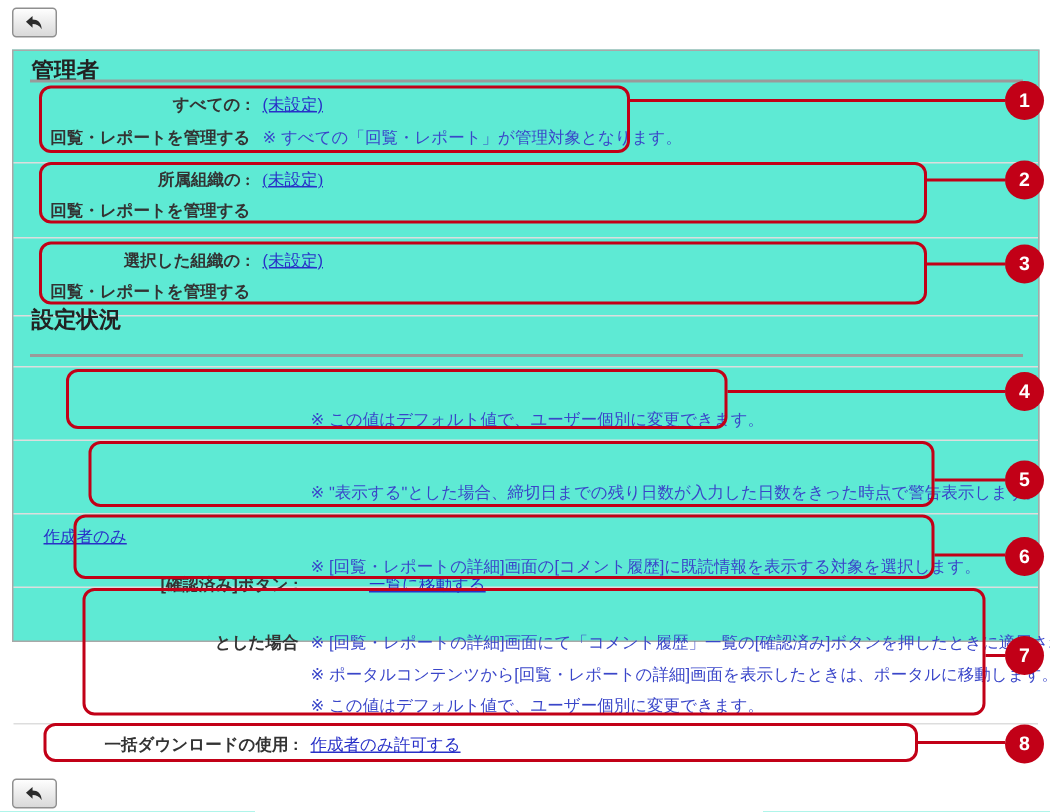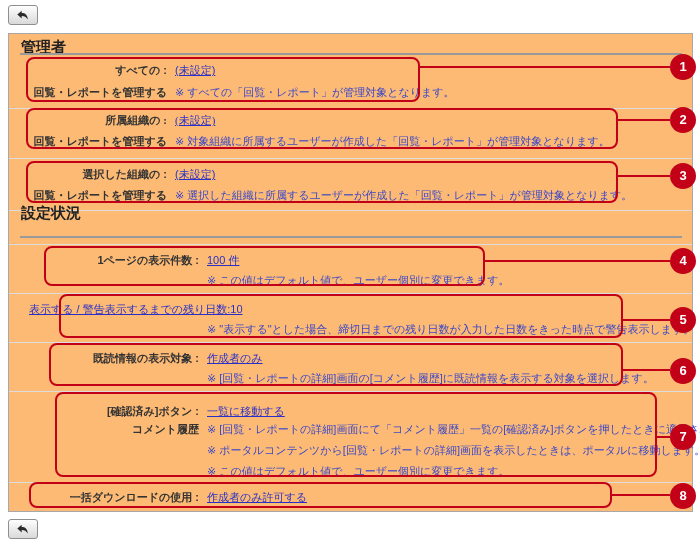--- a/index.html
+++ b/index.html
@@ -12,22 +12,22 @@
   .nav-btn{
     position:absolute;width:30px;height:20px;box-sizing:border-box;
     border:1px solid #8f8f8f;border-radius:3px;
     background:linear-gradient(#fefefe,#d9d9d9);
     display:flex;align-items:center;justify-content:center;cursor:pointer;
     padding:0;
   }
   .nav-btn svg{display:block;}
   
   .panel{
-    position:absolute;left:8px;top:33px;width:685px;height:479px;
-    box-sizing:border-box;border:1px solid #a8a8a8;background:#fdba74;
+    position:absolute;left:8px;top:33px;width:685px;height:395px;
+    box-sizing:border-box;border:1px solid #a8a8a8;background:#5eead4;
   }
   .sec-heading{
     position:absolute;left:12px;font-size:15px;font-weight:bold;color:#222;
     white-space:nowrap;
   }
   .rule{position:absolute;left:11px;right:10px;height:2px;background:#9a9a9a;}
   .sep{position:absolute;left:0;right:0;height:1px;background:#ddd;}
   .line{
     position:absolute;left:12px;right:8px;height:15px;
     display:flex;align-items:baseline;
@@ -73,73 +73,65 @@
     <span class="val note">※ すべての「回覧・レポート」が管理対象となります。</span>
   </div>
   <div class="sep" style="top:74px;"></div>
 
   <div class="line" style="top:79px;font-family:Liberation Serif, serif;">
     <span class="lbl">所属組織の :</span>
     <span class="val link">(未設定)</span>
   </div>
   <div class="line" style="top:100px;">
     <span class="lbl">回覧・レポートを管理する</span>
-    <span class="val note">※ 対象組織に所属するユーザーが作成した「回覧・レポート」が管理対象となります。</span>
   </div>
   <div class="sep" style="top:124px;"></div>
 
   <div class="line" style="top:133px;">
     <span class="lbl">選択した組織の :</span>
     <span class="val link">(未設定)</span>
   </div>
   <div class="line" style="top:154px;">
     <span class="lbl">回覧・レポートを管理する</span>
-    <span class="val note">※ 選択した組織に所属するユーザーが作成した「回覧・レポート」が管理対象となります。</span>
   </div>
   <div class="sep" style="top:176px;"></div>
 
   <div class="sec-heading" style="top:170px;">設定状況</div>
   <div class="rule" style="top:202px;"></div>
   <div class="sep" style="top:210px;"></div>
 
-  <div class="line" style="top:219px;">
-    <span class="lbl w2">1ページの表示件数 :</span>
-    <span class="val link">100 件</span>
-  </div>
   <div class="line" style="top:239px;">
     <span class="lbl w2"></span>
     <span class="val note">※ この値はデフォルト値で、ユーザー個別に変更できます。</span>
   </div>
   <div class="sep" style="top:259px;"></div>
 
   <div class="line" style="top:268px;">
-    <span class="val link">表示する / 警告表示するまでの残り日数:10</span>
   </div>
   <div class="line" style="top:288px;">
     <span class="lbl w2"></span>
     <span class="val note">※ "表示する"とした場合、締切日までの残り日数が入力した日数をきった時点で警告表示します。</span>
   </div>
   <div class="sep" style="top:308px;"></div>
 
   <div class="line" style="top:317px;">
-    <span class="lbl w2">既読情報の表示対象 :</span>
     <span class="val link">作成者のみ</span>
   </div>
   <div class="line" style="top:337px;">
     <span class="lbl w2"></span>
     <span class="val note">※ [回覧・レポートの詳細]画面の[コメント履歴]に既読情報を表示する対象を選択します。</span>
   </div>
   <div class="sep" style="top:357px;"></div>
 
-  <div class="line" style="top:370px;">
+  <div class="line" style="top:349px;gap:39px;">
     <span class="lbl w2">[確認済み]ボタン :</span>
     <span class="val link">一覧に移動する</span>
   </div>
   <div class="line" style="top:388px;">
-    <span class="lbl w2">コメント履歴</span>
+    <span class="lbl w2">とした場合</span>
     <span class="val note">※ [回覧・レポートの詳細]画面にて「コメント履歴」一覧の[確認済み]ボタンを押したときに適用されます。</span>
   </div>
   <div class="line" style="top:409px;">
     <span class="lbl w2"></span>
     <span class="val note">※ ポータルコンテンツから[回覧・レポートの詳細]画面を表示したときは、ポータルに移動します。</span>
   </div>
   <div class="line" style="top:430px;">
     <span class="lbl w2"></span>
     <span class="val note">※ この値はデフォルト値で、ユーザー個別に変更できます。</span>
   </div>

